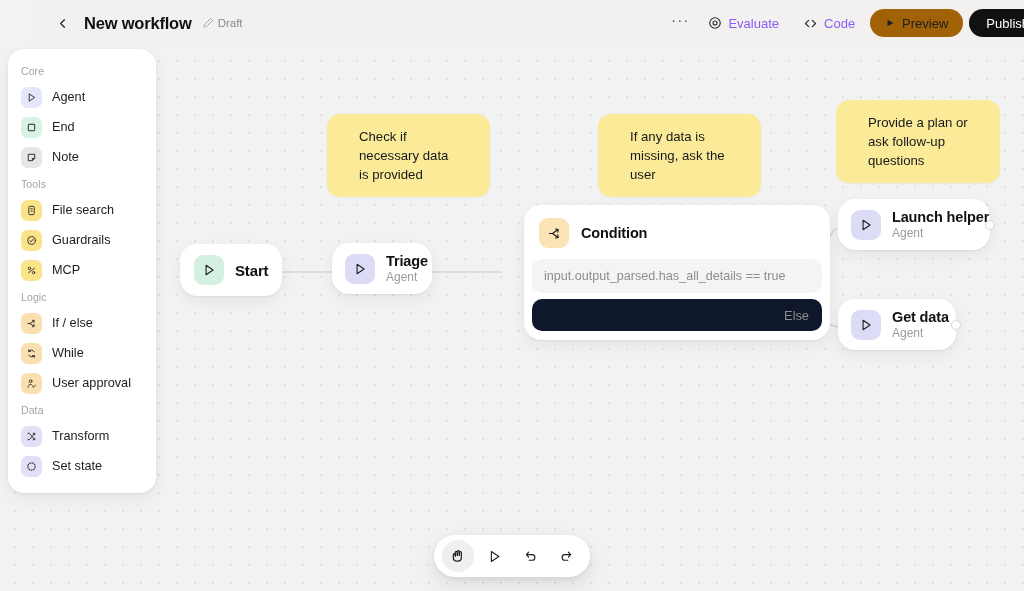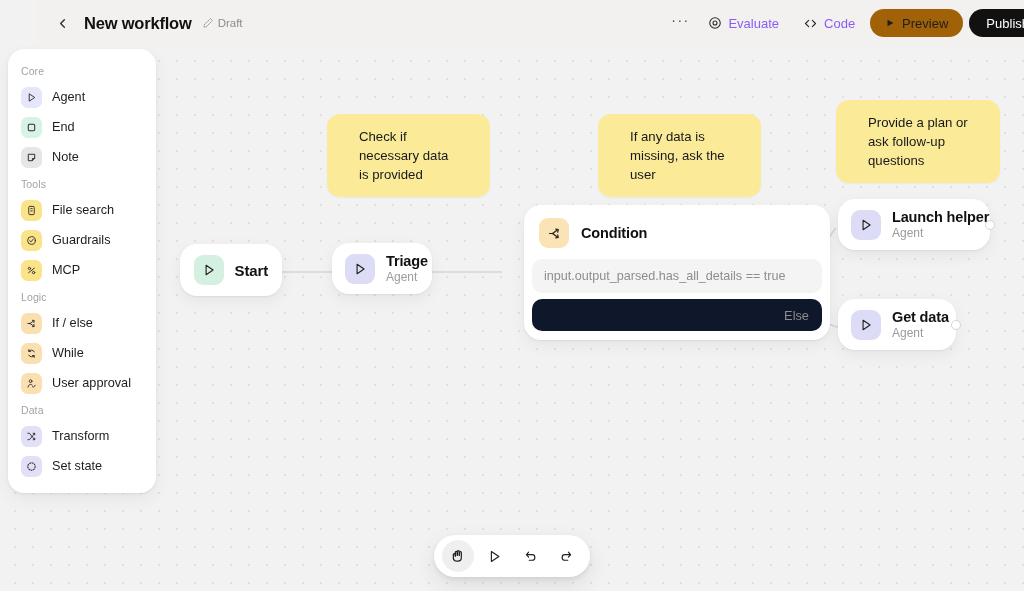--- a/index.html
+++ b/index.html
@@ -217,21 +217,21 @@
       <path d="M806,226 C820,226 822,196 836,182" stroke="#d6d6d6" stroke-width="1.6" fill="none"></path>
 
       <path d="M806,262 C820,268 822,278 838,281" stroke="#d6d6d6" stroke-width="1.6" fill="none"></path>
     </svg>
 
     <div class="sticky" style="left:327px; top:68px; width:163px;">Check if necessary data is provided</div>
     <div class="sticky" style="left:598px; top:68px; width:163px;">If any data is missing, ask the user</div>
     <div class="sticky" style="left:836px; top:54px; width:164px;">Provide a plan or ask follow-up questions</div>
 
     <div class="node" style="left:180px; top:198px; width:102px;">
-      <div class="node-row" style="gap:11px; padding:11px 14px;justify-content:flex-end;">
+      <div class="node-row" style="gap:11px; padding:11px 14px;">
         <div class="node-icon" style="background:#d4f0e0;">
           <svg width="14" height="14" viewBox="0 0 24 24" fill="none" stroke="#1f1f1f" stroke-width="1.9" stroke-linejoin="round">
               <polygon points="7 4 19 12 7 20"></polygon>
             </svg>
         </div>
         <div class="node-title-only">Start</div>
       </div>
     </div>
 
     <div class="node" style="left:332px; top:197px; width:100px;">

